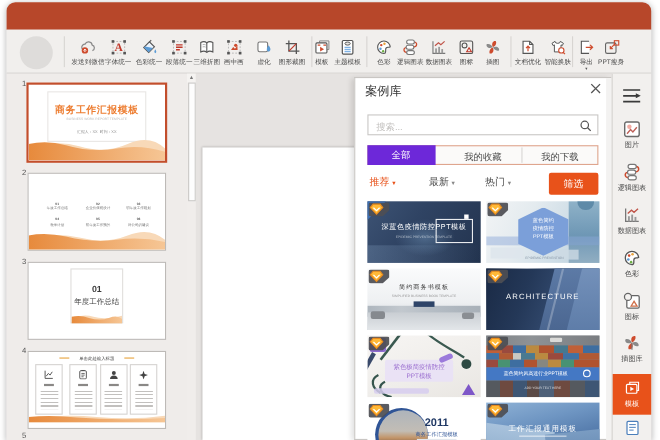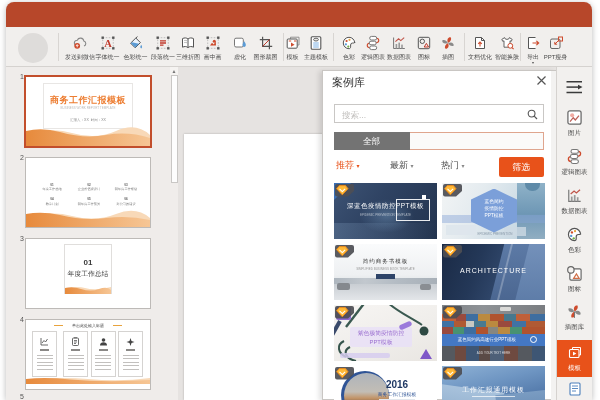--- a/index.html
+++ b/index.html
@@ -317,21 +317,23 @@
     <path d="M1.5 1.5 9.5 9.5M9.5 1.5 1.5 9.5" stroke="#555" stroke-width="1.2"></path>
   </svg>
 <div class="abs" style="left:334px;top:104px;width:210px;height:18.5px;border:1px solid #C9C7C5;background:#fff">
   <div style="position:absolute;left:7px;top:4.5px;font-size:8.5px;color:#C0BEBC">搜索...</div>
   <svg style="position:absolute;right:5px;top:3.5px" width="11" height="11" viewBox="0 0 11 11">
       <circle cx="4.6" cy="4.6" r="3.4" fill="none" stroke="#555" stroke-width="1.1"></circle>
       <path d="M7.2 7.2 10 10" stroke="#555" stroke-width="1.2"></path>
     </svg>
 </div>
 <div class="abs" style="left:333.5px;top:131.5px;width:210.5px;height:18px;border:1px solid #DFA58E;background:#FBFAF9;font-size:8.5px;line-height:16px;color:#4a4a4a;text-align:center">
-  <div style="position:absolute;left:-1px;top:-1px;width:76px;height:18px;background:#737373;color:#fff;line-height:18px">全部</div>
+  <div style="position:absolute;left:-1px;top:-1px;width:62px;height:18px;background:#6d28d9;color:#fff;line-height:18px">全部</div>
+  <div style="position:absolute;left:70px;top:1px;width:70px;height:14px;border-right:1px solid #D8D6D4">我的收藏</div>
+  <div style="position:absolute;left:140px;top:1px;width:69px;height:14px">我的下载</div>
 </div>
 <div class="abs" style="left:336px;top:158.5px;font-size:9px;color:#E8521A">推荐 <span style="font-size:6px">▾</span></div>
 <div class="abs" style="left:390px;top:158.5px;font-size:9px;color:#4a4a4a">最新 <span style="font-size:6px;color:#888">▾</span></div>
 <div class="abs" style="left:441px;top:158.5px;font-size:9px;color:#4a4a4a">热门 <span style="font-size:6px;color:#888">▾</span></div>
 <div class="abs" style="left:499px;top:156.5px;width:44.5px;height:20.5px;background:#E8521A;border-radius:2px;color:#fff;font-size:9px;text-align:center;line-height:20.5px">筛选</div>
 
 <div class="card" style="left:334px;top:182.5px;background:linear-gradient(125deg,#3D5374 0%,#2F4363 40%,#283A57 75%,#22334E 100%)">
   <div style="position:absolute;left:25px;top:16px;width:55px;height:34px;background:radial-gradient(ellipse at center,rgba(110,145,180,.5),rgba(110,145,180,0) 70%)"></div>
   <div style="position:absolute;left:0px;top:40px;width:103px;height:16px;background:linear-gradient(90deg,rgba(130,158,190,.30),rgba(130,158,190,.12) 60%,rgba(130,158,190,0))"></div>
   <div style="position:absolute;left:0;top:0;border-left:17px solid #3B6FB5;border-bottom:17px solid transparent;width:0;height:0"></div>
@@ -397,21 +399,21 @@
   <div style="position:absolute;left:0;top:29px;width:103px;height:12px;background:#4478C4"></div>
   <div style="position:absolute;left:4px;top:32.5px;width:82px;font-size:4.5px;color:#fff;text-align:center">蓝色简约风高速行业PPT模板</div>
   <div style="position:absolute;left:88px;top:31px;width:7px;height:7px;border:1px solid #fff;border-radius:50%"></div>
   <div style="position:absolute;left:0;top:41px;width:103px;height:15px;background:repeating-linear-gradient(90deg,#55595F 0 13px,#6E4A40 13px 24px,#3E5674 24px 37px,#5A4A46 37px 48px,#4E6078 48px 62px,#6E4A40 62px 76px,#55595F 76px 90px,#3E5674 90px 103px)"></div>
   <div style="position:absolute;left:14px;top:46px;width:75px;text-align:center;font-size:3px;color:rgba(255,255,255,.75)">ADD YOUR TEXT HERE</div>
 </div>
 
 <div class="card" style="left:334px;top:365.5px;background:#fff">
   <div style="position:absolute;left:7px;top:5px;width:48px;height:48px;border-radius:50%;background:#2F5496"></div>
   <div style="position:absolute;left:10px;top:7px;width:45px;height:45px;border-radius:50%;background:linear-gradient(180deg,#AEB4BB 0%,#C2BDB5 42%,#C29468 56%,#6E503C 72%,#4A3A30 100%)"></div>
-  <div style="position:absolute;left:43px;top:13px;width:40px;text-align:center;font-size:10px;font-weight:bold;color:#1F3864">2016</div>
+  <div style="position:absolute;left:43px;top:13px;width:40px;text-align:center;font-size:10px;font-weight:bold;color:#1F3864">2011</div>
   <div style="position:absolute;left:37px;top:25px;width:52px;text-align:center;font-size:4.8px;color:#2F5496">商务工作汇报模板</div>
   <div style="position:absolute;left:45px;top:33px;width:36px;height:2.5px;background:#E2E7ED"></div>
 </div>
 
 <div class="card" style="left:442px;top:365.5px;background:linear-gradient(165deg,#8FB2D6 0%,#6E95C2 35%,#4E74A6 70%,#3A5E90 100%)">
   <div style="position:absolute;left:-10px;top:22px;width:70px;height:40px;background:linear-gradient(180deg,#A8C2DC,#88A8C8);transform:rotate(8deg)"></div>
   <div style="position:absolute;left:55px;top:26px;width:60px;height:36px;background:linear-gradient(180deg,#7A9CC2,#5E82AC);transform:rotate(-6deg)"></div>
   <div style="position:absolute;left:0;top:19px;width:103px;text-align:center;font-size:6.8px;color:#fff;letter-spacing:1px">工作汇报通用模板</div>
   <div style="position:absolute;left:30px;top:30px;width:43px;height:1px;background:rgba(255,255,255,.7)"></div>
 </div>

